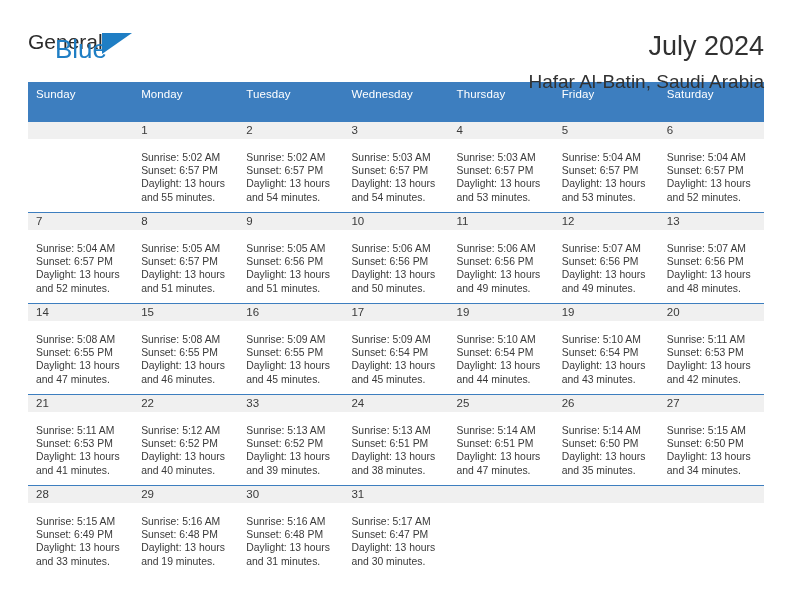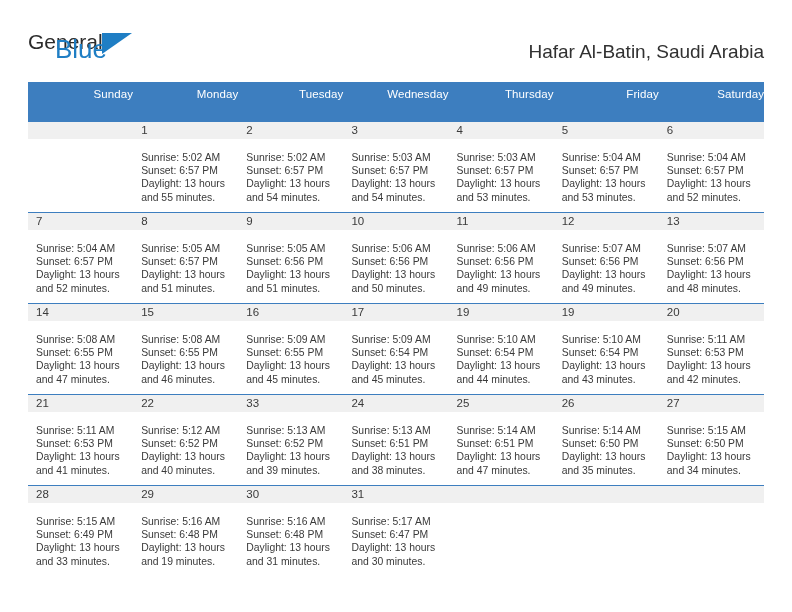--- a/index.html
+++ b/index.html
@@ -89,21 +89,21 @@
     border-collapse: collapse;
     table-layout: fixed;
   }
   .calendar col { width: 105.14px; }
 
   .calendar thead th {
     background: #3d7ebf;
     color: #ffffff;
     font-size: 11.5px;
     font-weight: normal;
-    text-align: right;
+    text-align: left;
     padding: 6px 0 22px 8px;
     height: 20px;
     box-sizing: border-box;
     vertical-align: middle;
     letter-spacing: 0.1px;
   }
 
   .week-row > td {
     vertical-align: top;
     padding: 0;
@@ -144,20 +144,21 @@
 
   <div class="header">
 
     <div class="logo">
       <span class="logo-general">General</span>
       <span class="logo-triangle"></span>
       <span class="logo-blue">Blue</span>
     </div>
 
     <div class="title-block">
+      <div class="cal-title">July 2024</div>
       <div class="cal-subtitle">Hafar Al-Batin, Saudi Arabia</div>
     </div>
 
   </div>
 
   <table class="calendar">
     <colgroup>
       <col>
         <col>
         <col>

